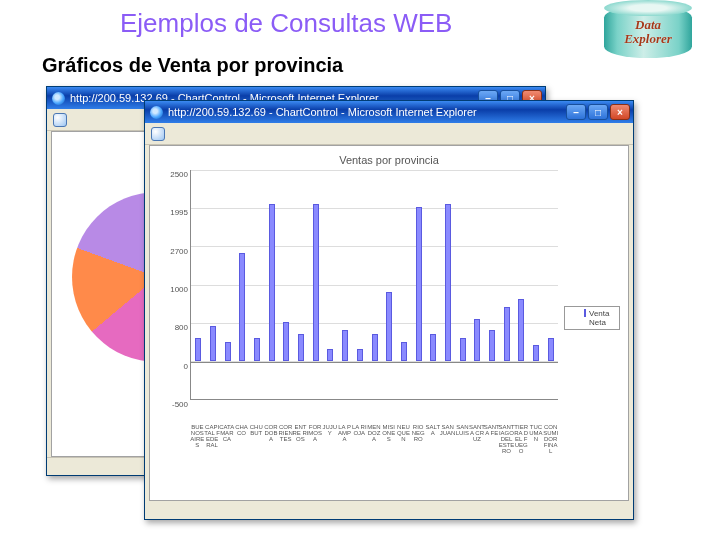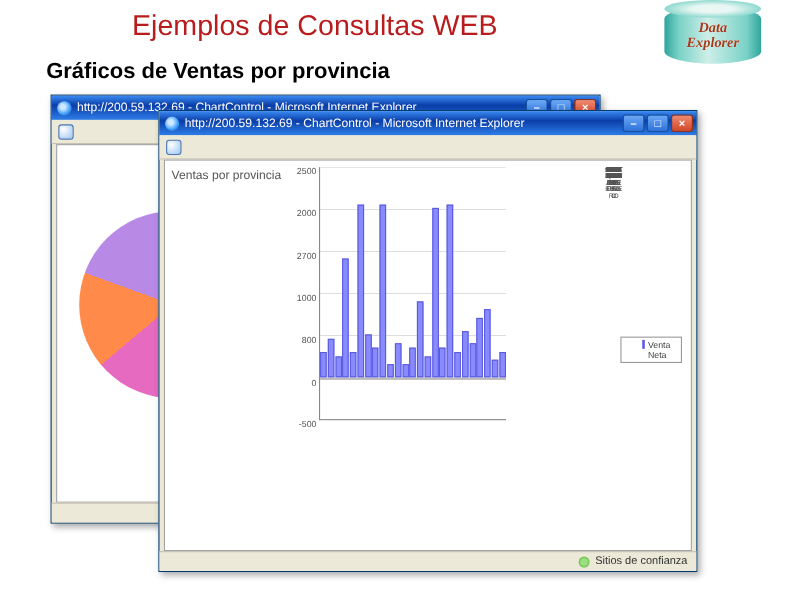--- a/index.html
+++ b/index.html
@@ -12,21 +12,21 @@
     overflow: hidden;
   }
 
   
   .slide-title {
     position: absolute;
     top: 8px;
     left: 120px;
     font-size: 26px;
     font-weight: normal;
-    color: #b91c1c;
+    color: #8b5cf6;
   }
   .slide-subtitle {
     position: absolute;
     top: 54px;
     left: 42px;
     font-size: 20px;
     font-weight: bold;
     color: #000;
   }
 
@@ -165,21 +165,21 @@
 
   
   .win-front { top: 100px; left: 144px; width: 490px; height: 420px; }
   .win-front .content { bottom: 18px; }
 
   
   .chart-wrap {
     position:absolute;
     inset: 6px;
     display:flex;
-    flex-direction:row;
+    flex-direction:column;
   }
   .chart-title {
     text-align:center;
     font-size:11px;
     color:#555;
     margin: 2px 0 4px;
   }
   .chart-body {
     flex:1;
     display:flex;
@@ -256,21 +256,21 @@
     width: 16px;
     text-align:center;
     word-break: break-all;
     transform: translateX(-50%);
   }
 </style>
 </head>
 <body>
 
 <div class="slide-title">Ejemplos de Consultas WEB</div>
-<div class="slide-subtitle">Gráficos de Ventas por provincia</div>
+<div class="slide-subtitle">Gráficos de Venta por provincia</div>
 
 <div class="dw-badge">
   <div class="dw-cyl"></div>
   <div class="dw-label">
     <span>Data</span>
     <span>Explorer</span>
   </div>
 </div>
 
 <div class="window win-back">
@@ -308,21 +308,21 @@
   <div class="content">
     <div class="chart-wrap">
       <div class="chart-title">Ventas por provincia</div>
       <div class="chart-body">
         <div class="y-axis" id="y-axis" style="height: 230px;">
             <span class="y-tick" style="top: 225px;">-500</span>
             <span class="y-tick" style="top: 186.667px;">0</span>
             <span class="y-tick" style="top: 148.333px;">800</span>
             <span class="y-tick" style="top: 110px;">1000</span>
             <span class="y-tick" style="top: 71.6667px;">2700</span>
-            <span class="y-tick" style="top: 33.3333px;">2000</span>
+            <span class="y-tick" style="top: 33.3333px;">1995</span>
             <span class="y-tick" style="top: -5px;">2500</span>
           </div>
         <div class="plot" id="plot" style="height: 230px;">
           <div class="bars" id="bars">
               <div class="bar" style="left: calc(2% - 3px); bottom: 38.3333px; height: 23px;"></div>
               <div class="bar" style="left: calc(6% - 3px); bottom: 38.3333px; height: 34.5px;"></div>
               <div class="bar" style="left: calc(10% - 3px); bottom: 38.3333px; height: 19.1667px;"></div>
               <div class="bar" style="left: calc(14% - 3px); bottom: 38.3333px; height: 107.333px;"></div>
               <div class="bar" style="left: calc(18% - 3px); bottom: 38.3333px; height: 23px;"></div>
               <div class="bar" style="left: calc(22% - 3px); bottom: 38.3333px; height: 157.167px;"></div>
@@ -375,17 +375,13 @@
           <div class="x-lbl" style="left: 74%;">SAN LUIS</div>
           <div class="x-lbl" style="left: 78%;">SANTA CRUZ</div>
           <div class="x-lbl" style="left: 82%;">SANTA FE</div>
           <div class="x-lbl" style="left: 86%;">SANTIAGO DEL ESTERO</div>
           <div class="x-lbl" style="left: 90%;">TIERRA DEL FUEGO</div>
           <div class="x-lbl" style="left: 94%;">TUCUMAN</div>
           <div class="x-lbl" style="left: 98%;">CONSUMIDOR FINAL</div>
         </div>
     </div>
   </div>
-  <div class="statusbar">
-    <span class="ok-icon"></span>
-    <span>Sitios de confianza</span>
-  </div>
 </div>
 
 </body></html>

